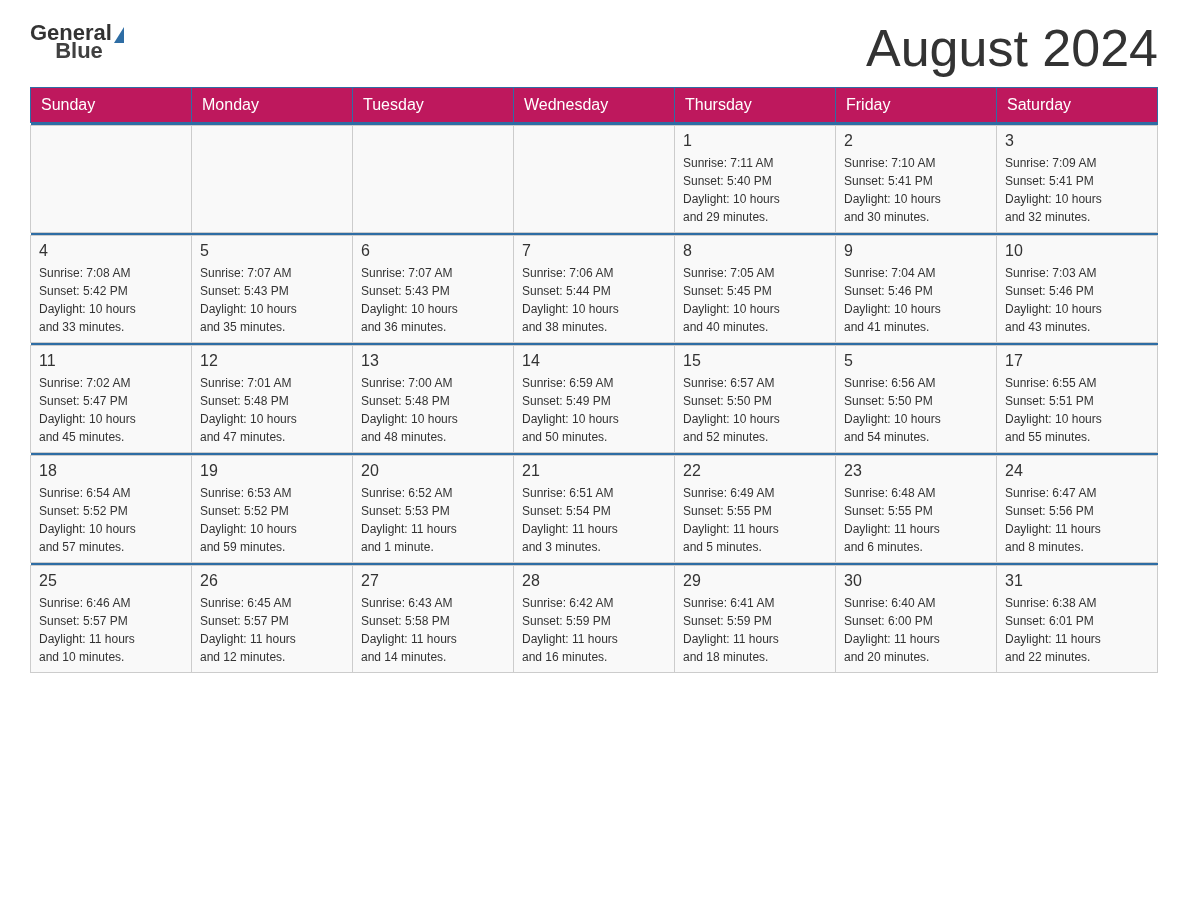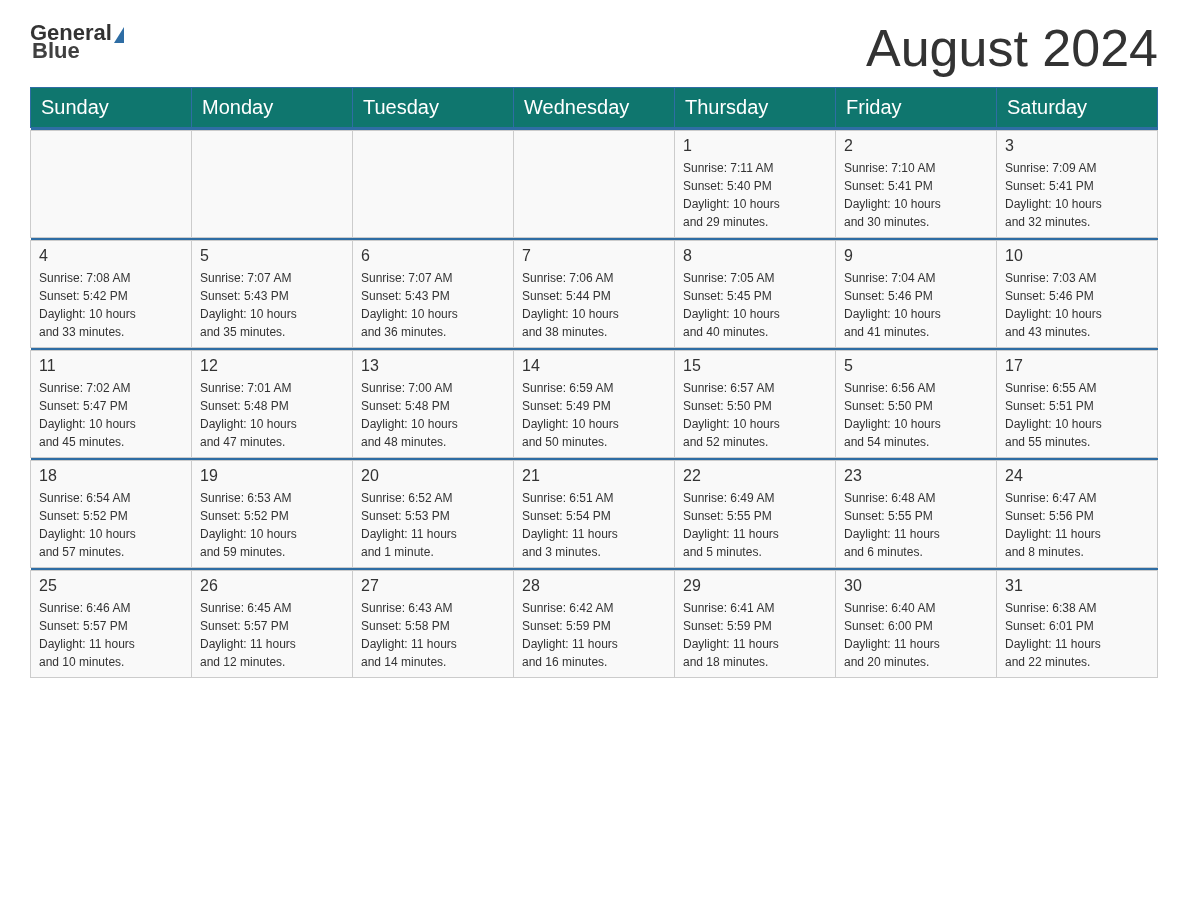--- a/index.html
+++ b/index.html
@@ -12,21 +12,21 @@
     }
     .header-row {
       display: flex;
       justify-content: space-between;
       align-items: flex-start;
       margin-bottom: 8px;
     }
     .logo {
       display: flex;
       flex-direction: column;
-      align-items: flex-start;
+      align-items: center;
     }
     .logo-text {
       display: flex;
       align-items: center;
       font-size: 22px;
       font-weight: bold;
       color: #333;
     }
     .logo-general {
       color: #333;
@@ -61,25 +61,25 @@
       font-size: 20px;
       color: #333;
       margin-top: 4px;
     }
     .calendar-table {
       width: 100%;
       border-collapse: collapse;
       margin-top: 10px;
     }
     .calendar-table th {
-      background: #0f766e;
+      background: #be185d;
       color: #fff;
       padding: 8px 10px;
       text-align: left;
-      font-size: 20px;
+      font-size: 16px;
       font-weight: normal;
       border: 1px solid #2e6da4;
     }
     .calendar-table td {
       border: 1px solid #ccc;
       vertical-align: top;
       padding: 6px 8px;
       width: 14.28%;
       min-height: 90px;
     }

